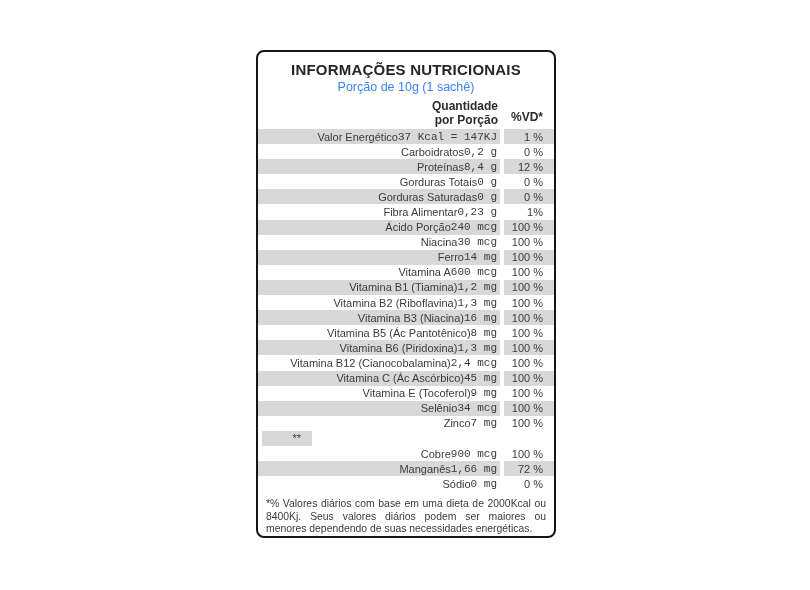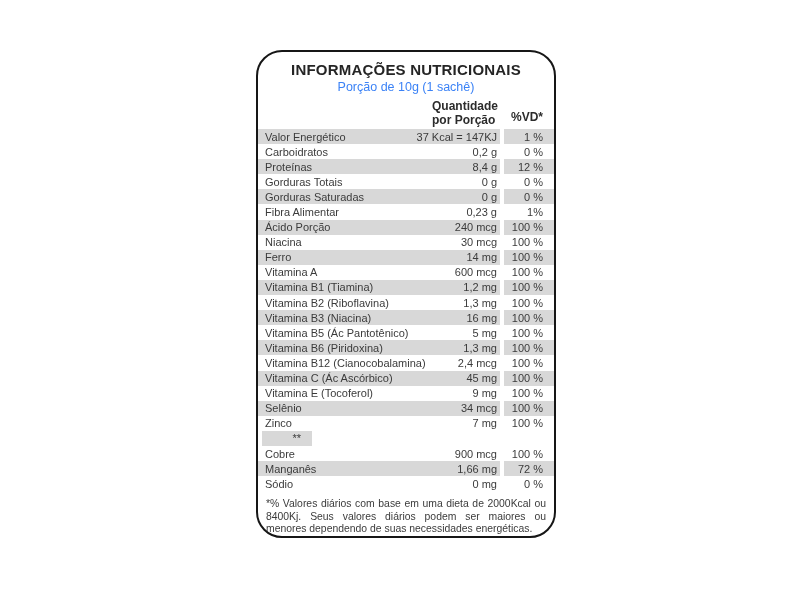--- a/index.html
+++ b/index.html
@@ -19,21 +19,21 @@
     overflow: hidden;
   }
   .label-box {
     position: absolute;
     left: 256px;
     top: 50px;
     width: 300px;
     height: 488px;
     box-sizing: border-box;
     border: 2px solid #161616;
-    border-radius: 26px;
+    border-radius: 8px;
     background: #ffffff;
     overflow: hidden;
   }
   .label-title {
     margin-top: 9px;
     text-align: center;
     font-size: 15px;
     line-height: 18px;
     font-weight: bold;
     color: #252525;
@@ -48,21 +48,21 @@
   .col-header {
     height: 32px;
     margin-top: 2px;
     display: flex;
     align-items: flex-end;
     justify-content: flex-end;
     box-sizing: border-box;
     padding-bottom: 2px;
   }
   .qty-header {
-    text-align: left;
+    text-align: right;
     font-weight: bold;
     font-size: 12px;
     line-height: 14px;
     color: #2c2c2c;
     margin-right: 4px;
   }
   .vd-header {
     width: 52px;
     text-align: right;
     box-sizing: border-box;
@@ -80,41 +80,41 @@
     display: flex;
     align-items: center;
     font-size: 11px;
     color: #3b3b3b;
   }
   .seg-main {
     flex: 1;
     height: 100%;
     display: flex;
     align-items: center;
-    justify-content: space-between;
+    justify-content: flex-end;
     box-sizing: border-box;
     padding-left: 7px;
     padding-right: 3px;
   }
   .seg-vd {
     width: 50px;
     height: 100%;
     display: flex;
     align-items: center;
     justify-content: flex-end;
     box-sizing: border-box;
     padding-right: 11px;
     margin-left: 4px;
   }
   .nrow.shaded .seg-main,
   .nrow.shaded .seg-vd {
     background: #d8d8d8;
   }
   .cell-name { white-space: nowrap; }
-  .cell-qty  { white-space: nowrap; }
+  .cell-qty  { white-space: nowrap; font-family: Liberation Mono, monospace; }
   .cell-vd   { white-space: nowrap; }
   .footnote {
     margin-top: 7px;
     padding: 0 8px 0 8px;
     font-size: 10.4px;
     line-height: 12.4px;
     color: #3b3b3b;
     text-align: justify;
   }
 </style>
@@ -250,21 +250,21 @@
       <span class="cell-name">Vitamina B3 (Niacina)</span>
       <span class="cell-qty">16 mg</span>
     </div>
     <div class="seg-vd">
       <span class="cell-vd">100 %</span>
     </div>
   </div>
         <div class="nrow">
     <div class="seg-main">
       <span class="cell-name">Vitamina B5 (Ác Pantotênico)</span>
-      <span class="cell-qty">5 mg</span>
+      <span class="cell-qty">8 mg</span>
     </div>
     <div class="seg-vd">
       <span class="cell-vd">100 %</span>
     </div>
   </div>
         <div class="nrow shaded">
     <div class="seg-main">
       <span class="cell-name">Vitamina B6 (Piridoxina)</span>
       <span class="cell-qty">1,3 mg</span>
     </div>

